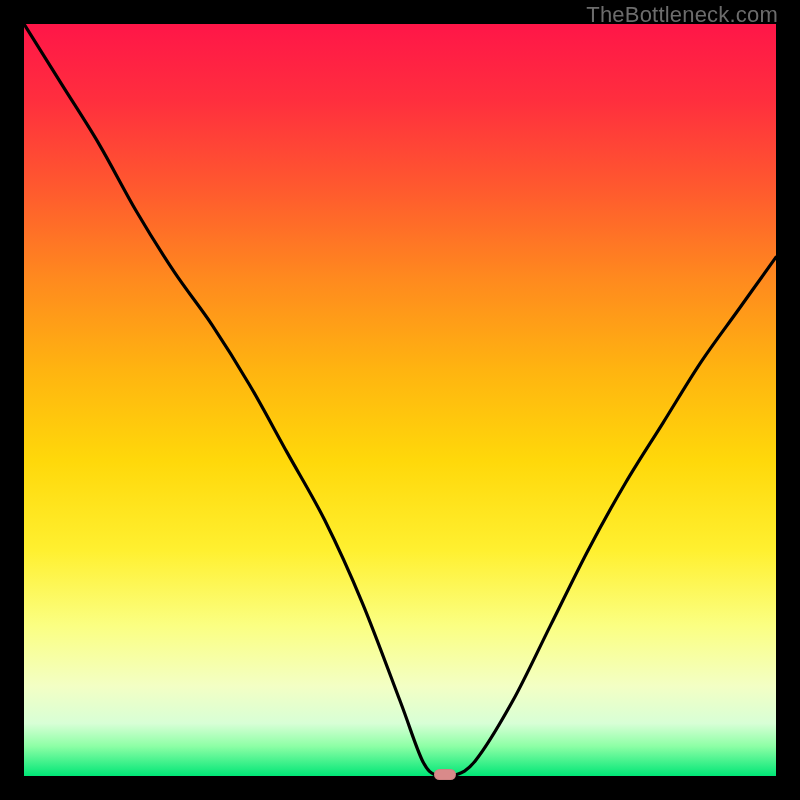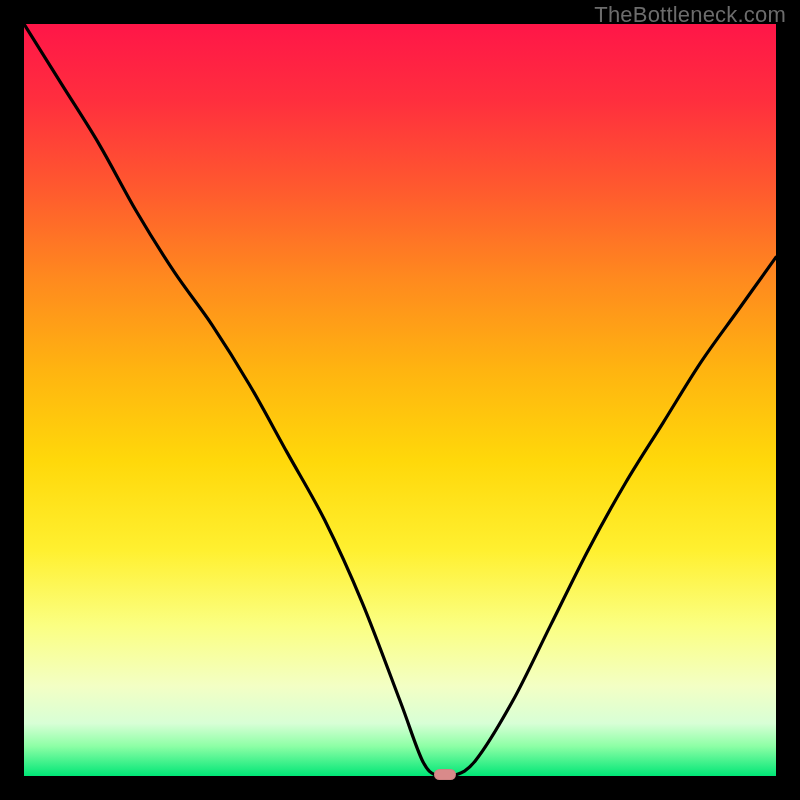--- a/index.html
+++ b/index.html
@@ -34,21 +34,21 @@
       #fbff82 80%,
       #f3ffc4 88%,
       #d8ffd6 93%,
       #8effa6 96%,
       #00e676 100%
     );
   }
   .watermark {
     position: absolute;
     top: 2px;
-    right: 14px;
+    right: 22px;
     color: #6c6c6c;
     font-size: 22px;
     letter-spacing: 0.2px;
     font-weight: 400;
   }
   svg.curve {
     position: absolute;
     left: 0;
     top: 0;
     width: 752px;

